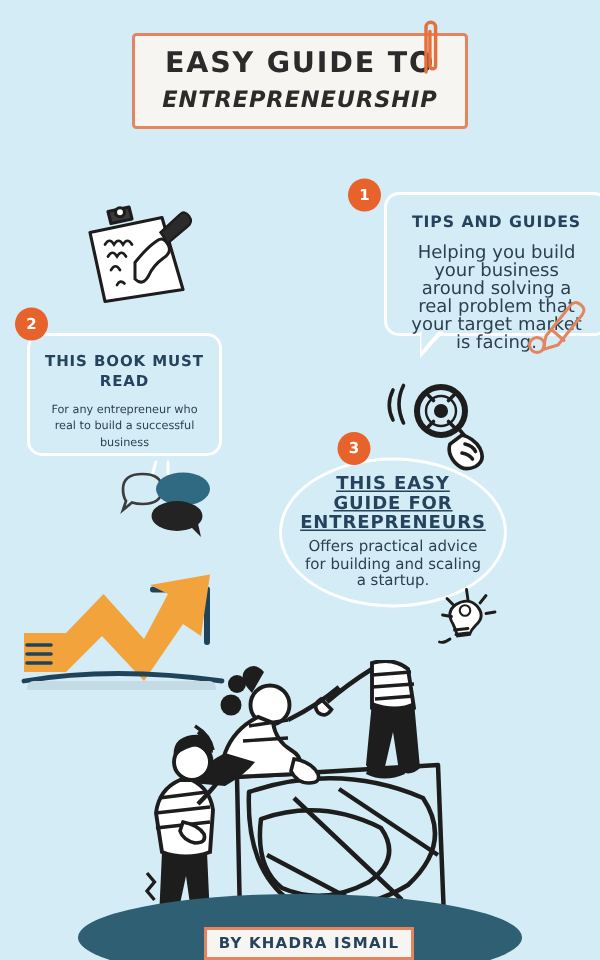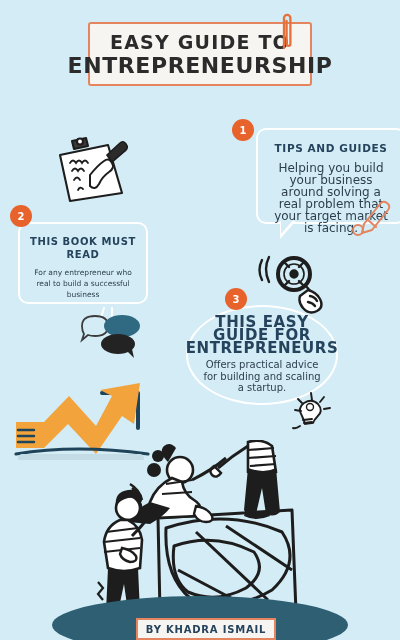--- a/index.html
+++ b/index.html
@@ -41,21 +41,21 @@
   }
   .title-line {
     font-family: "DejaVu Sans", sans-serif;
     font-weight: bold;
     color: #2b2b2b;
     letter-spacing: 1.2px;
     font-size: 19px;
     line-height: 22px;
     text-align: center;
   }
-  .title-line.l2 { font-size: 22px; letter-spacing: 0.6px; }
+  .title-line.l2 { font-size: 15px; letter-spacing: 0.6px; font-style: italic; }
 
   .paperclip {
     position: absolute;
     left: 280px;
     top: 10px;
     width: 14px;
     height: 40px;
   }
 
   
@@ -117,21 +117,21 @@
   #card-2 .card-title { font-size: 10px; line-height: 12.5px; margin-bottom: 6px;}
   #card-2 .card-body { font-size: 7.5px; line-height: 11px; }
 
   
   #card-3 {
     left: 186px; top: 305px; width: 152px; height: 100px;
     border-radius: 50% / 50%;
     justify-content: center;
     padding: 6px 12px;
   }
-  #card-3 .card-title { font-size: 15px; line-height: 13px; margin-bottom: 4px; }
+  #card-3 .card-title { font-size: 12px; line-height: 13px; margin-bottom: 4px; text-decoration: underline; }
   #card-3 .card-body { font-size: 10px; line-height: 11.5px; }
 
   
   .badge {
     position: absolute;
     width: 22px;
     height: 22px;
     border-radius: 50%;
     background: #e8622c;
     color: #ffffff;

